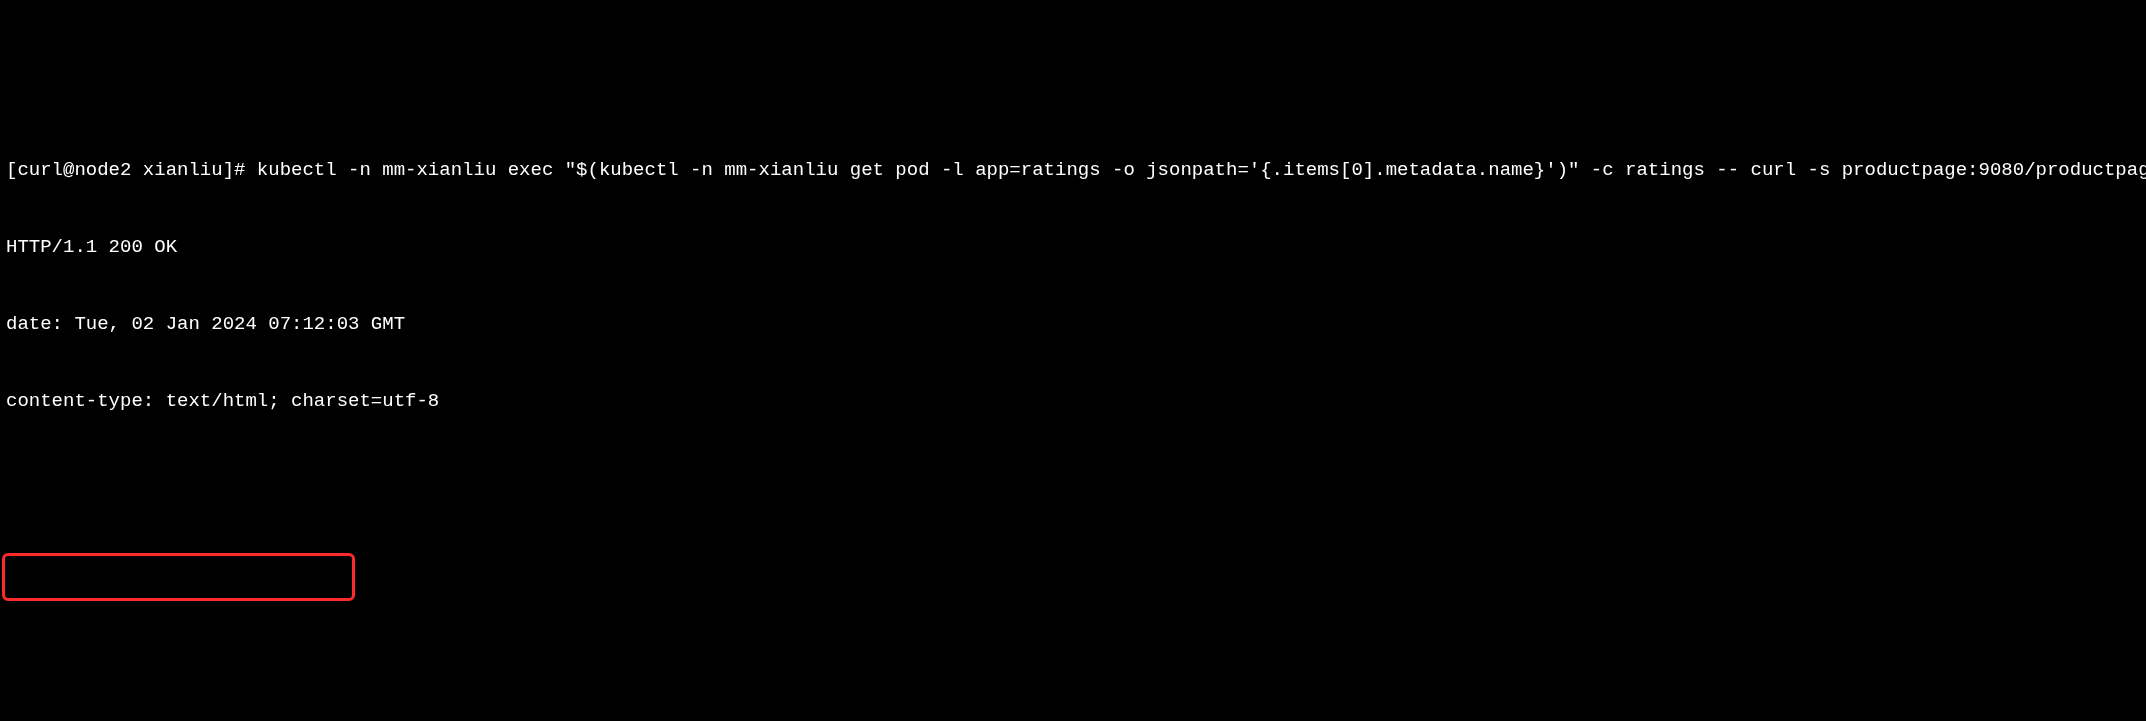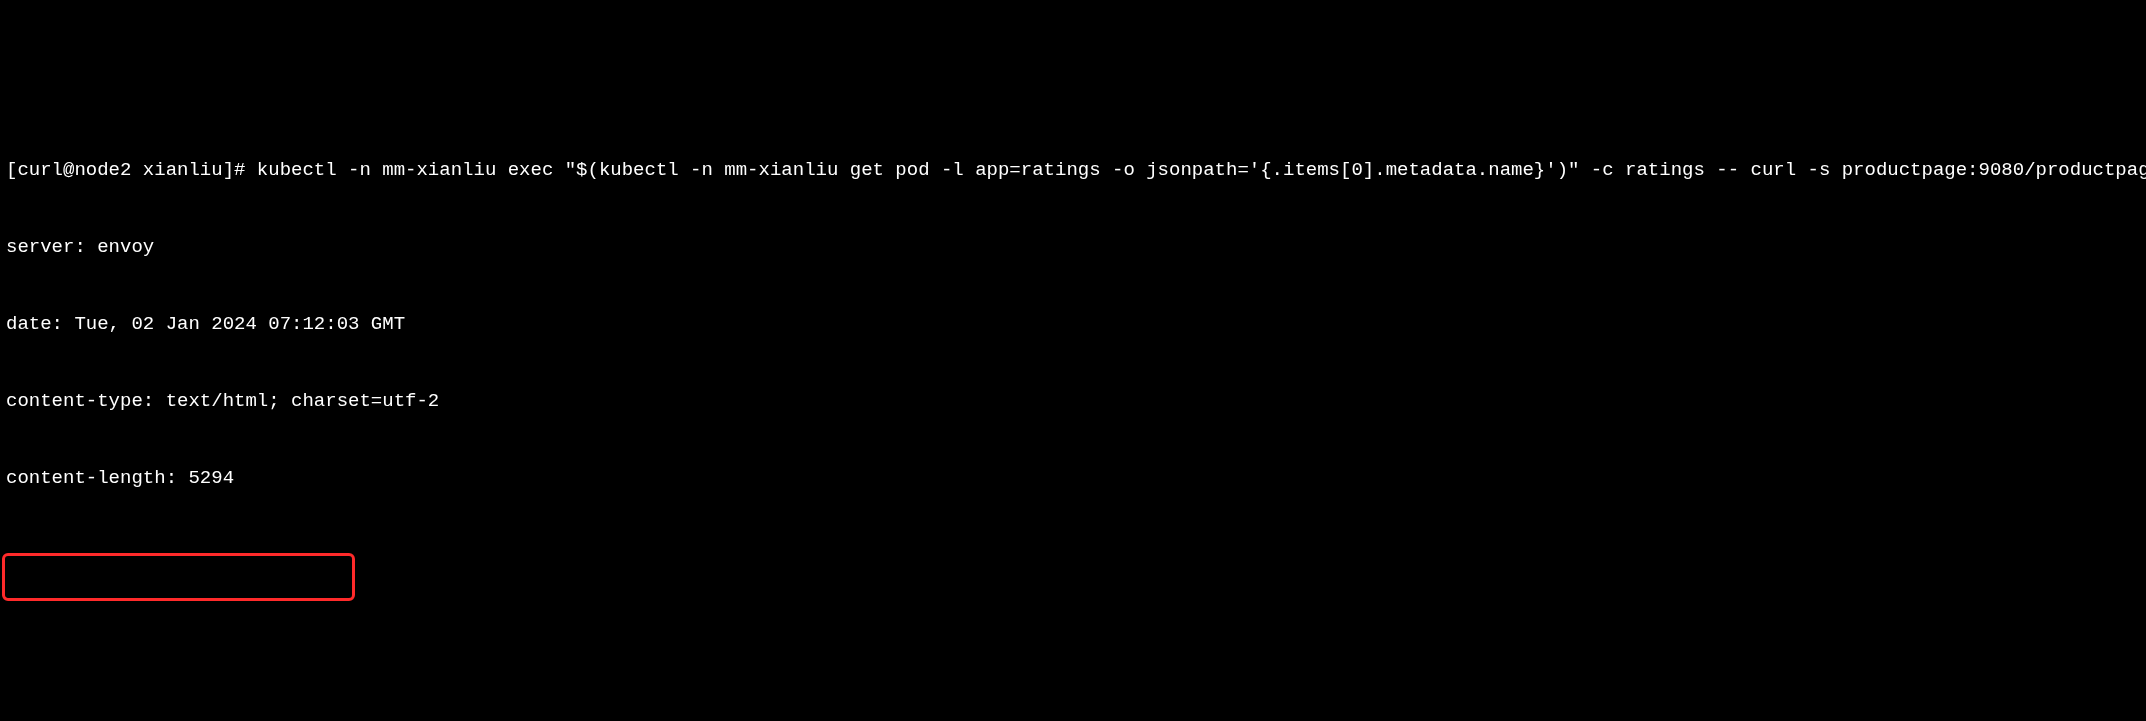--- a/index.html
+++ b/index.html
@@ -35,24 +35,23 @@
   }
 </style>
 </head>
 <body>
 
 <div class="terminal">
 
   
   <div class="block">
     <span class="line"><span>[curl@node2 xianliu]# </span><span>kubectl -n mm-xianliu exec "$(kubectl -n mm-xianliu get pod -l app=ratings -o jsonpath='{.items[0].metadata.name}')" -c ratings -- curl -s productpage:9080/productpage -I</span></span>
-    <span class="line">server: envoy</span>
+    <span class="line">HTTP/1.1 200 OK</span>
     <span class="line">date: Tue, 02 Jan 2024 07:12:03 GMT</span>
-    <span class="line">content-type: text/html; charset=utf-2</span>
-    <span class="line">content-length: 5294</span>
+    <span class="line">content-type: text/html; charset=utf-8</span>
   </div>
 
   
   
 
   
   
 
   
   

